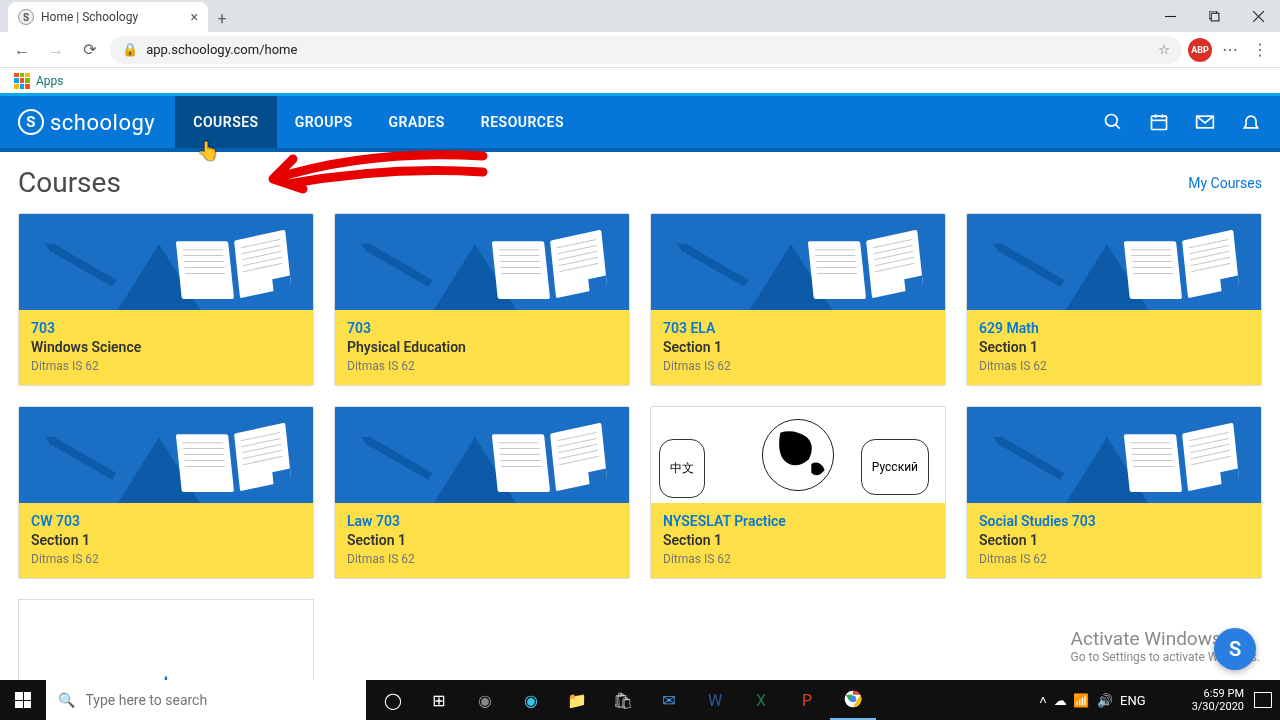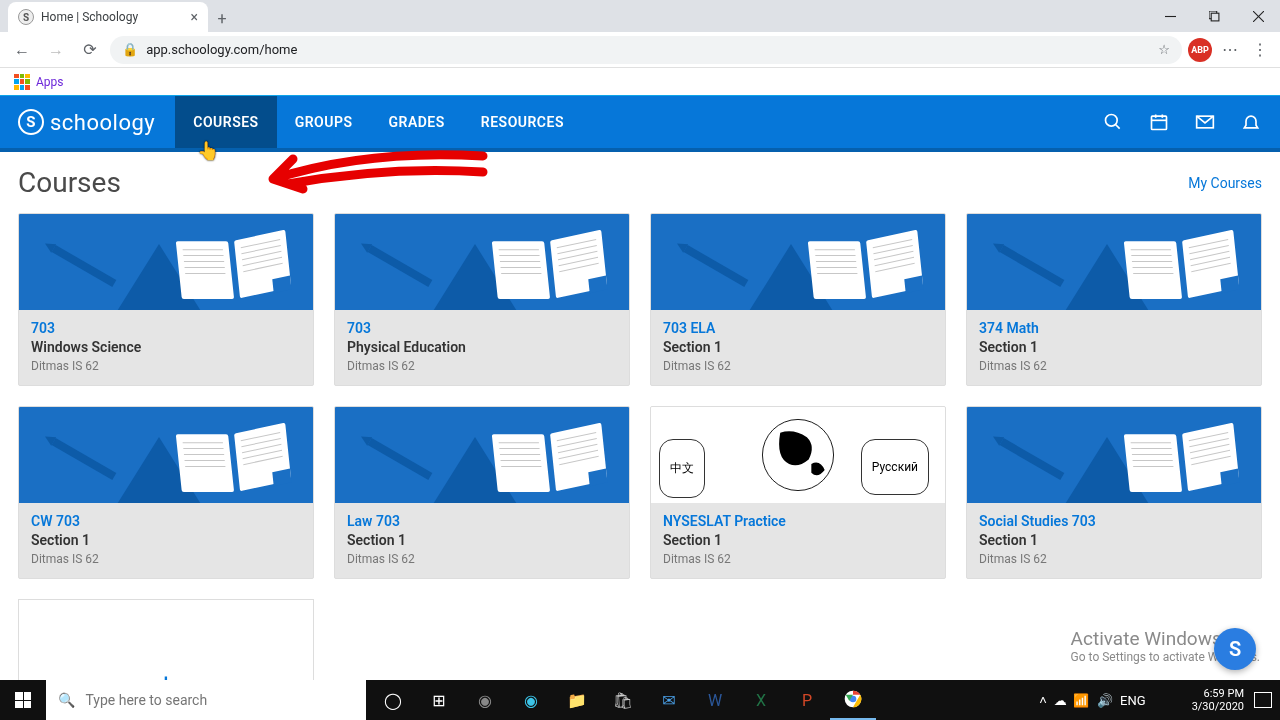--- a/index.html
+++ b/index.html
@@ -16,21 +16,21 @@
 .win-btn svg{width:11px;height:11px;}
 
 .browser-toolbar { height: 36px; background: #fff; display: flex; align-items: center; padding: 0 8px; gap: 6px; border-bottom: 1px solid #e0e0e0; }
 .nav-btn { width: 28px; height: 28px; display: flex; align-items: center; justify-content: center; color: #5f6368; font-size: 16px; border-radius: 50%; cursor:pointer; }
 .nav-btn.disabled { color: #bdbdbd; }
 .addr-bar { flex: 1; height: 28px; background: #f1f3f4; border-radius: 14px; display: flex; align-items: center; padding: 0 12px; color: #5f6368; font-size: 13px; gap: 8px; }
 .addr-bar .url { color: #202124; }
 .addr-actions { margin-left: auto; display:flex; gap:12px; align-items:center;}
 .ext-btn { width:24px; height:24px; display:flex; align-items:center; justify-content:center;}
 
-.bookmarks-bar { height: 28px; background: #fff; display: flex; align-items: center; padding: 0 8px; font-size: 12px; color: #6d28d9; border-bottom: 1px solid #0ea5e9; text-align: center; }
+.bookmarks-bar { height: 28px; background: #fff; display: flex; align-items: center; padding: 0 8px; font-size: 12px; color: #0f766e; border-bottom: 3px solid #0ea5e9; text-align: center; }
 .bookmark { display: flex; align-items: center; gap: 6px; padding: 3px 6px; border-radius: 4px; cursor:pointer;}
 .apps-icon { width:16px; height:16px; display:grid; grid-template-columns:repeat(3,1fr); gap:1px;}
 .apps-icon span{background:#f25022;} .apps-icon span:nth-child(2){background:#7fba00;} .apps-icon span:nth-child(3){background:#ffb900;}
 .apps-icon span:nth-child(4){background:#00a4ef;} .apps-icon span:nth-child(5){background:#f25022;} .apps-icon span:nth-child(6){background:#7fba00;}
 .apps-icon span:nth-child(7){background:#ffb900;} .apps-icon span:nth-child(8){background:#00a4ef;} .apps-icon span:nth-child(9){background:#f25022;}
 
 
 .schoology-header { height: 56px; background: #0677d9; display: flex; align-items: center; padding: 0 18px; color: #fff; position:relative; border-bottom:4px solid #0560ae;}
 .logo { display: flex; align-items: center; gap: 6px; font-size: 22px; font-weight: 400; letter-spacing: 0.5px; }
 .logo-icon { width: 26px; height: 26px; border: 2px solid #fff; border-radius: 50%; display: flex; align-items: center; justify-content: center; font-weight: bold; font-size: 15px;}
@@ -48,21 +48,21 @@
 .content { padding: 14px 18px; position:relative; }
 .page-head { display: flex; align-items: center; margin-bottom: 14px; }
 .page-title { font-size: 28px; font-weight: 400; color: #4a4a4a; }
 .my-courses { margin-left: auto; color: #0677d9; font-size: 14px; cursor: pointer; }
 
 
 .red-arrow { position:absolute; left:248px; top:-8px; z-index:40; pointer-events:none;}
 
 
 .grid { display: grid; grid-template-columns: repeat(4, 1fr); gap: 20px; }
-.card { border: 1px solid #ddd; border-radius: 2px; overflow: hidden; cursor: pointer; background:#e5e5e5; }
+.card { border: 1px solid #ddd; border-radius: 2px; overflow: hidden; cursor: pointer; background:#fde047; }
 .card-img { height: 96px; background: #1a6fc4; position:relative; overflow:hidden;}
 .card-img.globe { background:#fff; }
 .card-body { padding: 10px 12px 12px; }
 .card-title { color: #0677d9; font-size: 14px; font-weight: 600; margin-bottom: 3px; }
 .card-sub { color: #333; font-size: 14px; font-weight: 600; margin-bottom: 4px; }
 .card-school { color: #777; font-size: 12px; }
 .add-card { border: 1px solid #ddd; height: 96px; display:flex; align-items:flex-end; justify-content:center; cursor:pointer;}
 .plus { color:#0677d9; font-size:40px; font-weight:300; line-height:0.6; margin-bottom:-6px;}
 
 
@@ -334,21 +334,21 @@
                 <span></span>
                 <span></span>
                 <span></span>
                 <span></span>
               </div>
               <div class="bookmark-sq"></div>
             </div>
   </div>
         </div>
     <div class="card-body">
-      <div class="card-title">374 Math</div>
+      <div class="card-title">629 Math</div>
       <div class="card-sub">Section 1</div>
       <div class="card-school">Ditmas IS 62</div>
     </div>
       </div>
       <div class="card">
     <div class="card-img">
           <div class="triangle"></div>
   <div class="pencil"></div>
   <div class="book">
     <div class="book-page left">

